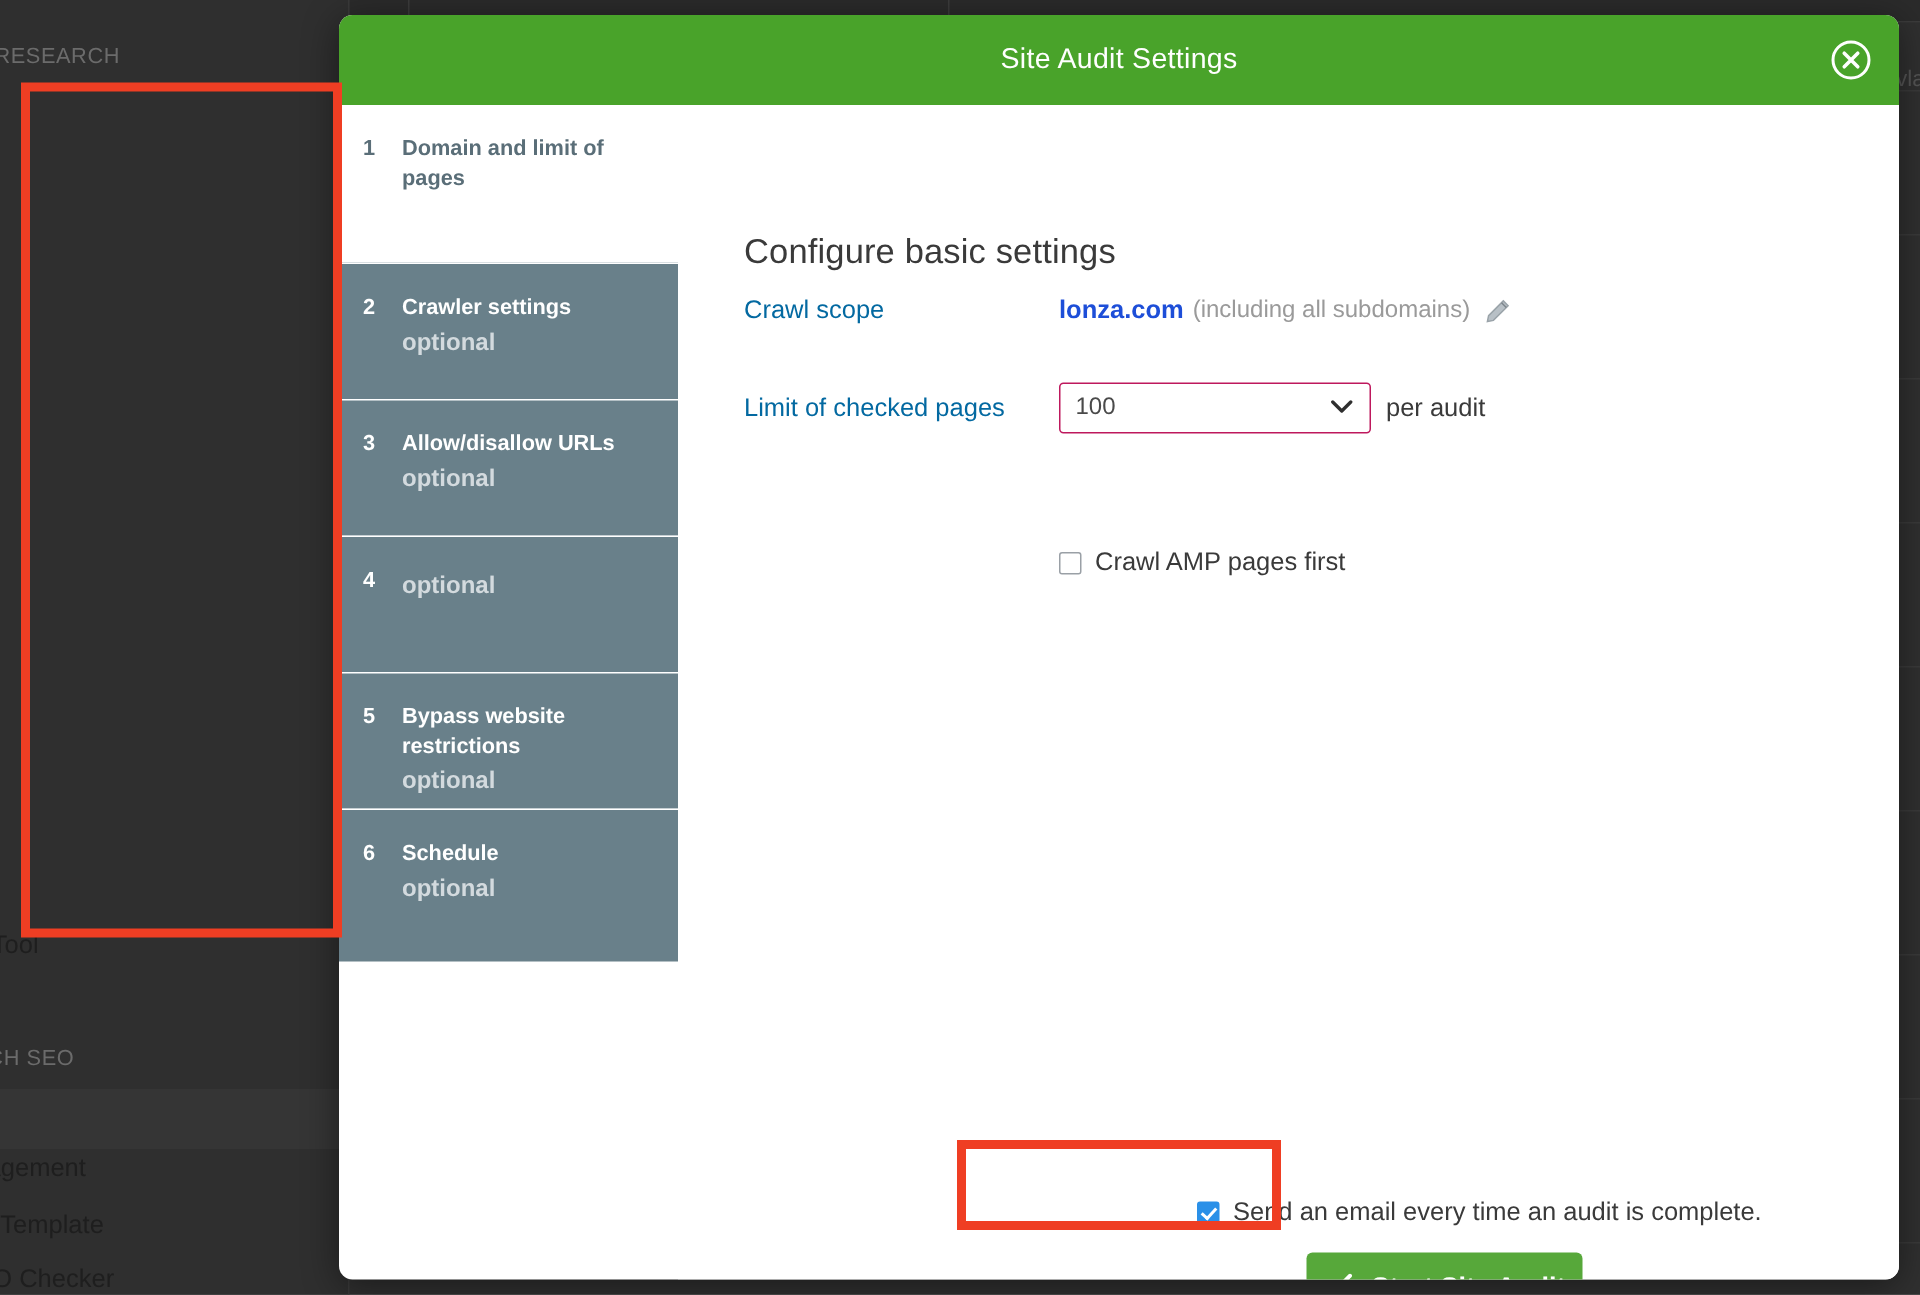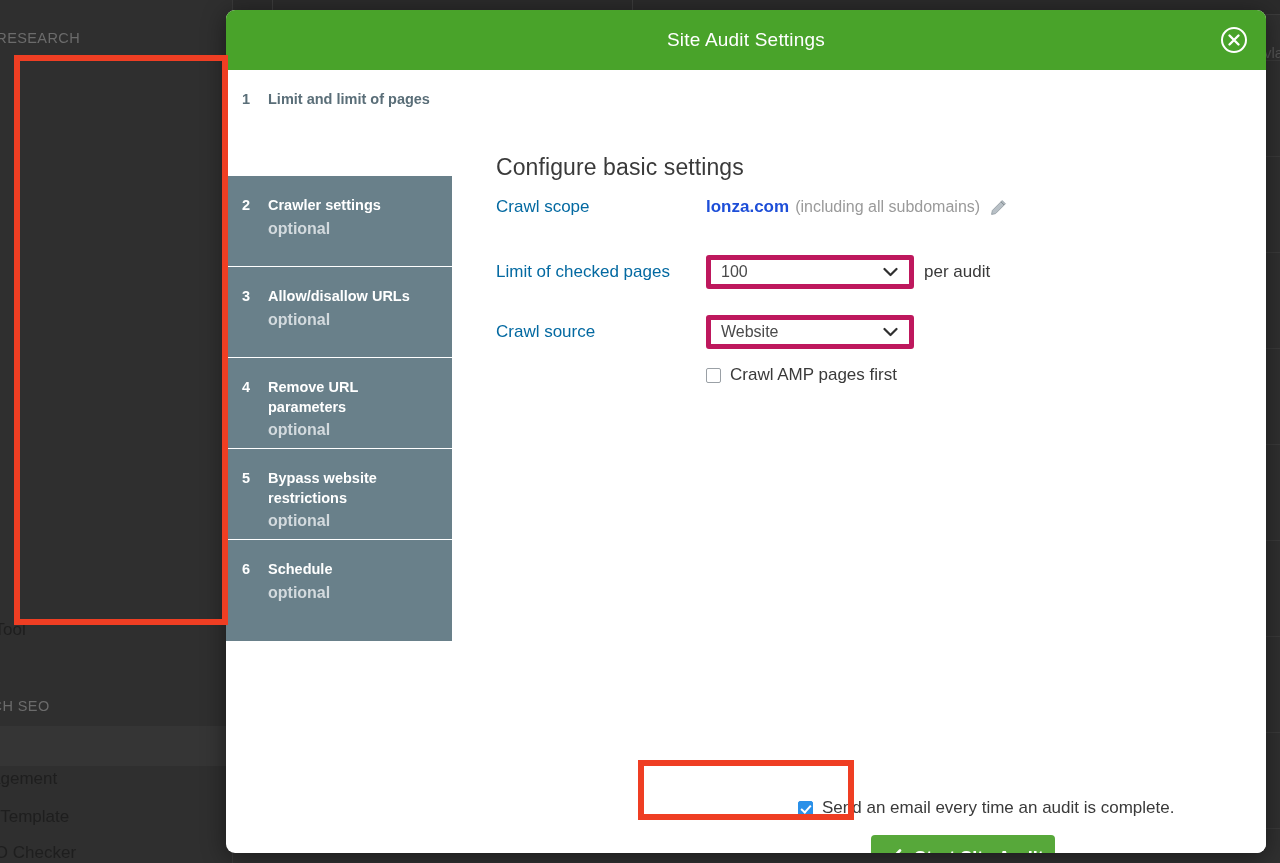--- a/index.html
+++ b/index.html
@@ -211,21 +211,21 @@
   .pencil-icon {
     margin-left: 10px;
     cursor: pointer;
     display: inline-flex;
   }
 
   .select {
     position: relative;
     width: 208px;
     height: 34px;
-    border: 5px solid #be185d;
+    border: 1px solid #be185d;
     border-radius: 3px;
     background: #fff;
     display: flex;
     align-items: center;
     padding: 0 10px;
     box-sizing: border-box;
     font-size: 16px;
     color: #4a4a4a;
     cursor: pointer;
   }
@@ -379,21 +379,21 @@
       </div>
     </div>
 
     <div class="modal-body">
 
       <div class="steps">
 
         <div class="step active step-h1">
           <div class="step-num">1</div>
           <div>
-            <div class="step-title">Limit and limit of pages</div>
+            <div class="step-title">Domain and limit of pages</div>
           </div>
         </div>
 
         <div class="step step-h2">
           <div class="step-num">2</div>
           <div>
             <div class="step-title">Crawler settings</div>
             <div class="step-opt">optional</div>
           </div>
         </div>
@@ -402,21 +402,20 @@
           <div class="step-num">3</div>
           <div>
             <div class="step-title">Allow/disallow URLs</div>
             <div class="step-opt">optional</div>
           </div>
         </div>
 
         <div class="step step-h4">
           <div class="step-num">4</div>
           <div>
-            <div class="step-title">Remove URL parameters</div>
             <div class="step-opt">optional</div>
           </div>
         </div>
 
         <div class="step step-h5">
           <div class="step-num">5</div>
           <div>
             <div class="step-title">Bypass website restrictions</div>
             <div class="step-opt">optional</div>
           </div>
@@ -453,31 +452,20 @@
             <span>100</span>
             <span class="chev">
               <svg width="15" height="10" viewBox="0 0 15 10">
                 <path d="M1.5 2 L7.5 8 L13.5 2" fill="none" stroke="#2f2f2f" stroke-width="2.2" stroke-linecap="round" stroke-linejoin="round"></path>
               </svg>
             </span>
           </div>
           <div class="per-audit">per audit</div>
         </div>
 
-        <div class="field-row" style="top:245px;">
-          <div class="field-label">Crawl source</div>
-          <div class="select">
-            <span>Website</span>
-            <span class="chev">
-              <svg width="15" height="10" viewBox="0 0 15 10">
-                <path d="M1.5 2 L7.5 8 L13.5 2" fill="none" stroke="#2f2f2f" stroke-width="2.2" stroke-linecap="round" stroke-linejoin="round"></path>
-              </svg>
-            </span>
-          </div>
-        </div>
 
         <div class="cb-row" style="left:254px; top:295px;">
           <div class="cb"></div>
           <div class="cb-label">Crawl AMP pages first</div>
         </div>
 
         <div class="cb-row footer-email">
           <div class="cb checked"></div>
           <div class="cb-label">Send an email every time an audit is complete.</div>
         </div>

